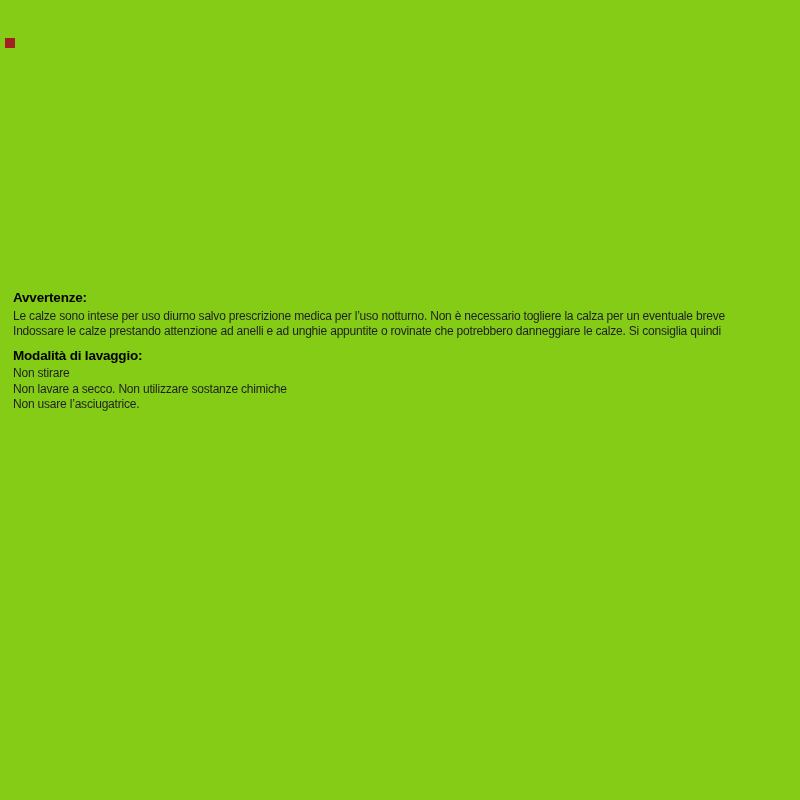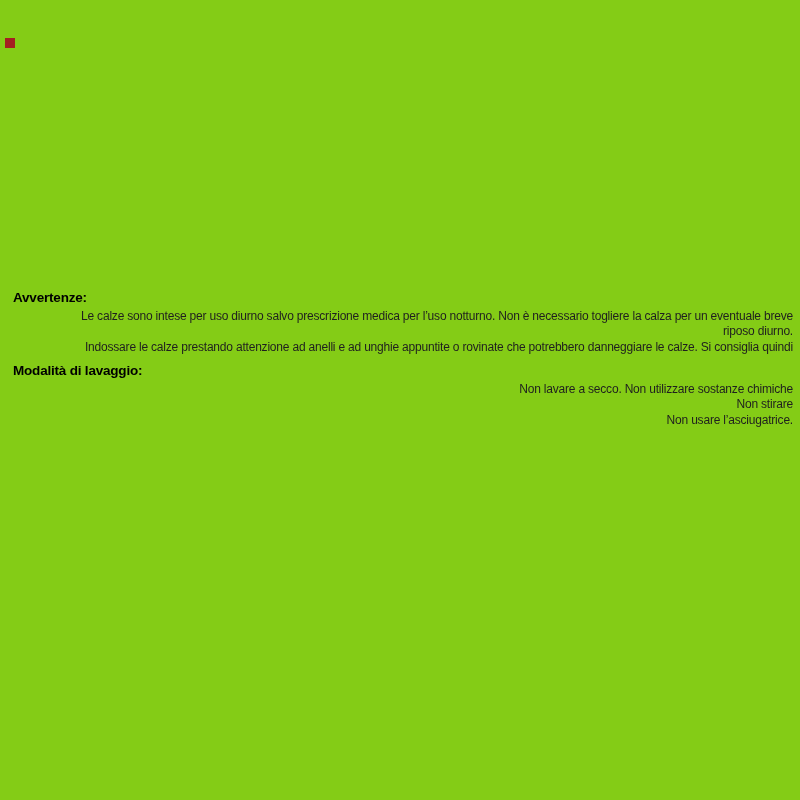--- a/index.html
+++ b/index.html
@@ -43,46 +43,44 @@
     font-weight: 700;
     color: #000000;
     margin: 8px 0 3px 0;
     letter-spacing: -0.2px;
   }
   .content h2:first-child {
     margin-top: 0;
   }
   .para {
     margin: 0;
-    text-align: right;
   }
   .line {
     white-space: nowrap;
   }
 </style>
 </head>
 <body>
 
 <div class="page">
 
   <div class="red-mark" style="background:#a41f21"></div>
 
   <main class="content">
 
     <h2>Avvertenze:</h2>
     <div class="para">
       <div class="line">Le calze sono intese per uso diurno salvo prescrizione medica per l’uso notturno. Non è necessario togliere la calza per un eventuale breve</div>
-      <div class="line">riposo diurno.</div>
     </div>
 
     <div class="para">
       <div class="line">Indossare le calze prestando attenzione ad anelli e ad unghie appuntite o rovinate che potrebbero danneggiare le calze. Si consiglia quindi</div>
     </div>
 
     <h2>Modalità di lavaggio:</h2>
     <div class="para">
+      <div class="line">Non stirare</div>
       <div class="line">Non lavare a secco. Non utilizzare sostanze chimiche</div>
-      <div class="line">Non stirare</div>
       <div class="line">Non usare l’asciugatrice.</div>
     </div>
 
   </main>
 </div>
 
 </body></html>

